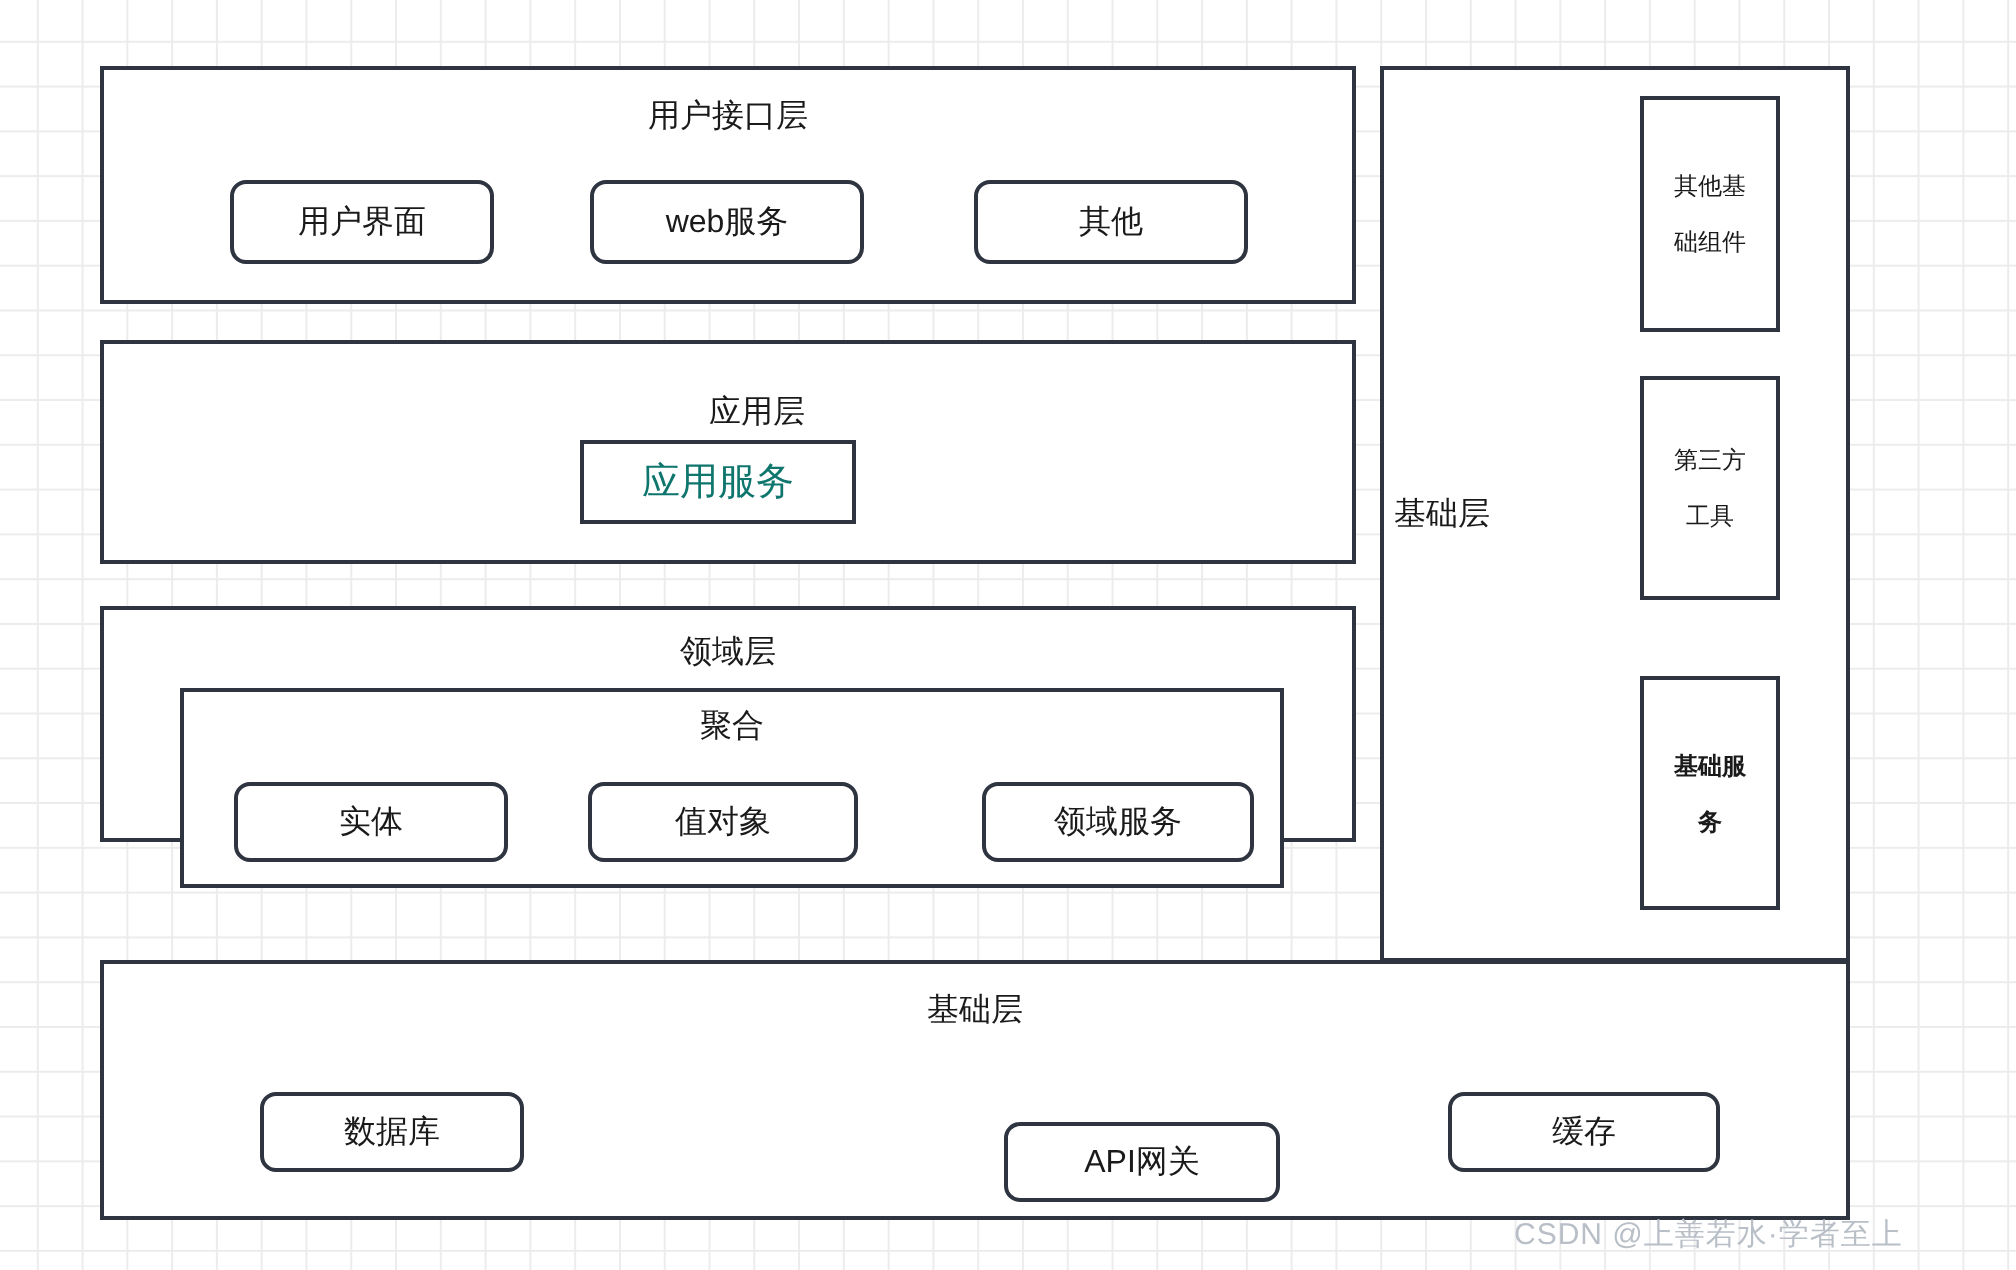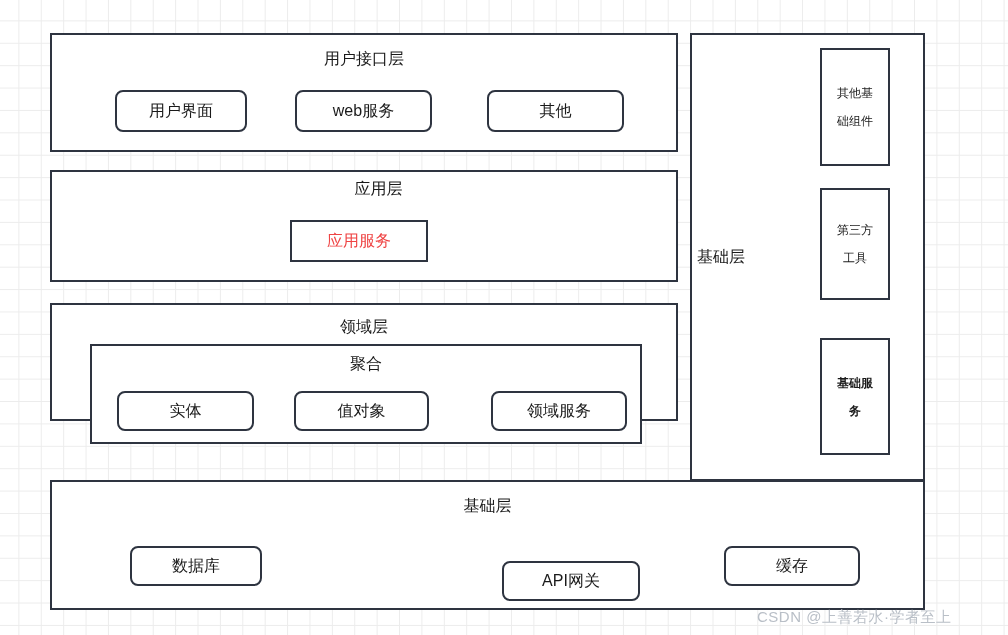--- a/index.html
+++ b/index.html
@@ -58,22 +58,22 @@
     border-radius: 8px;
     border: 2px solid #2e3440;
     font-size: 16px;
     color: #1a1a1a;
     white-space: nowrap;
   }
 
   .node-square {
     border-radius: 0;
     border: 2px solid #2e3440;
-    font-size: 16px;
-    color: #ef4444;
+    font-size: 19px;
+    color: #0f766e;
     white-space: nowrap;
   }
 
   .node-vert {
     border-radius: 0;
     border: 2px solid #2e3440;
     font-size: 12px;
     color: #1a1a1a;
     line-height: 28px;
     text-align: center;
@@ -110,21 +110,21 @@
     </div>
     <div class="box node" style="left:63px; top:55px; width:132px; height:42px;">
       <span>用户界面</span>
     </div>
     <div class="box node" style="left:435px; top:55px; width:137px; height:42px;">
       <span>其他</span>
     </div>
   </div>
 
   <div class="box layer" style="left:50px; top:170px; width:628px; height:112px;">
-    <div class="layer-title" style="top:7px;padding-left:29px;">应用层</div>
+    <div class="layer-title" style="top:25px;padding-left:29px;">应用层</div>
     <div class="box node-square" style="left:238px; top:48px; width:138px; height:42px;">
       <span>应用服务</span>
     </div>
   </div>
 
   <div class="box layer" style="left:50px; top:303px; width:628px; height:118px;">
     <div class="layer-title" style="top:12px;">领域层</div>
 
     <div class="box" style="left:38px; top:39px; width:552px; height:100px; border-width:2px;">
       <div class="layer-title" style="top:8px;">聚合</div>

